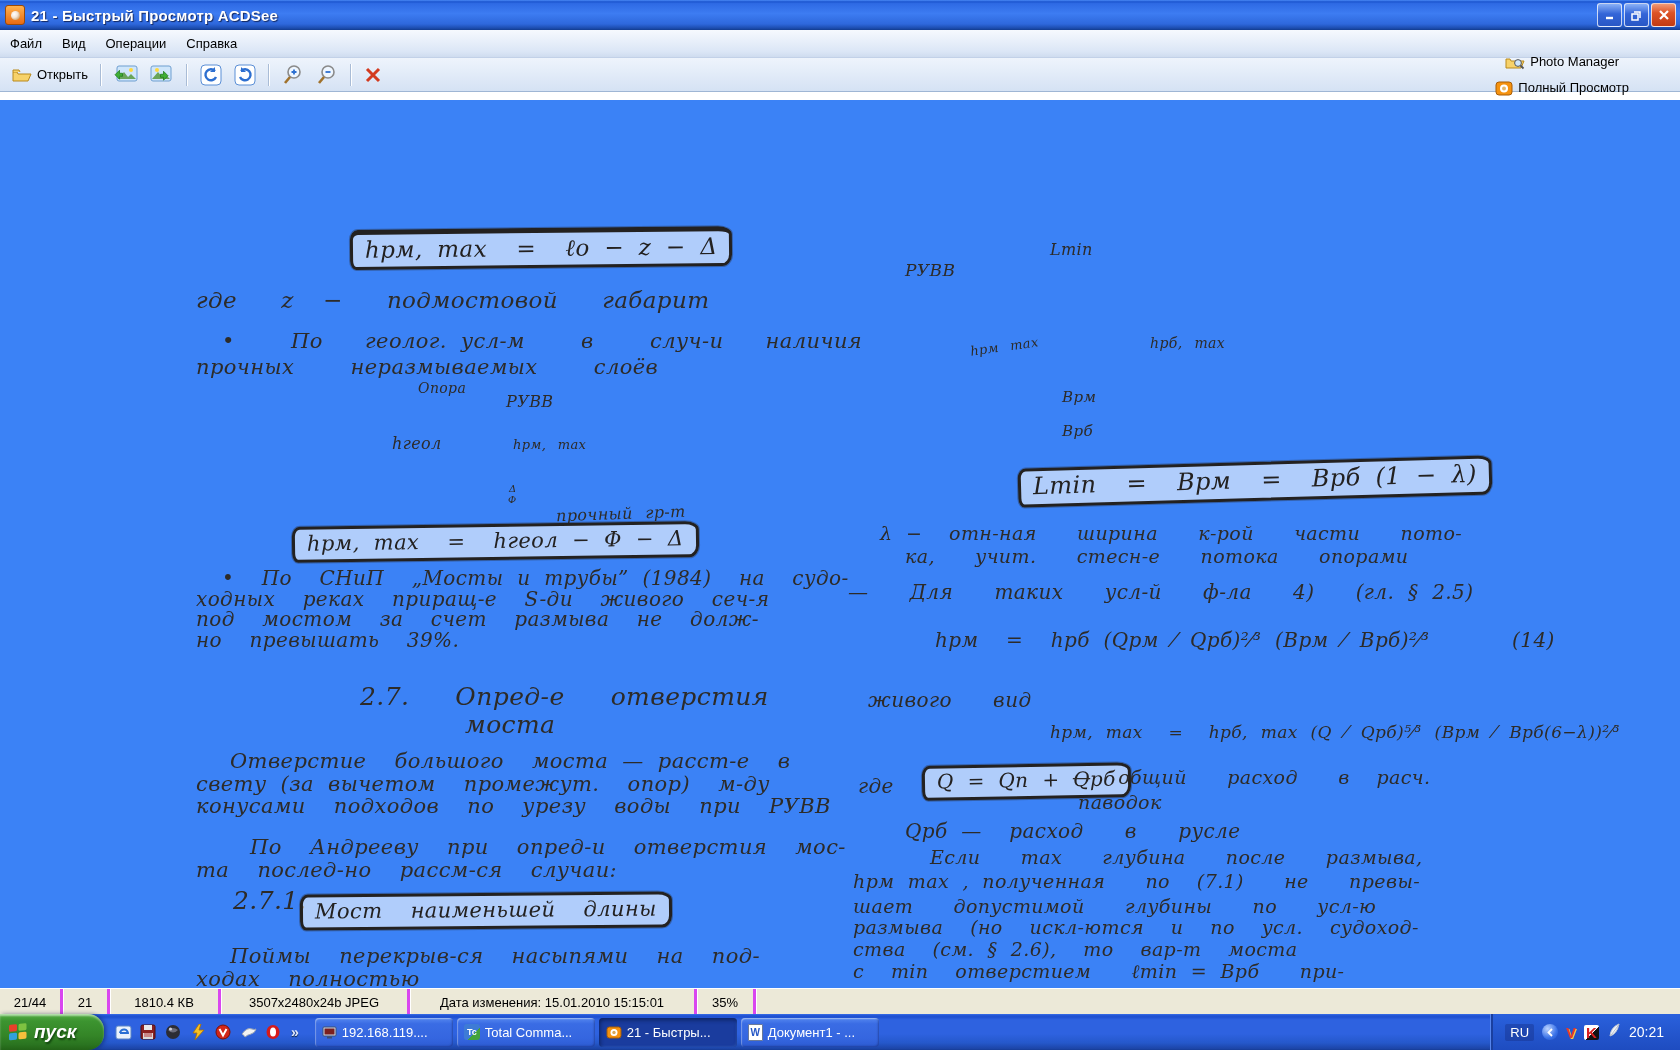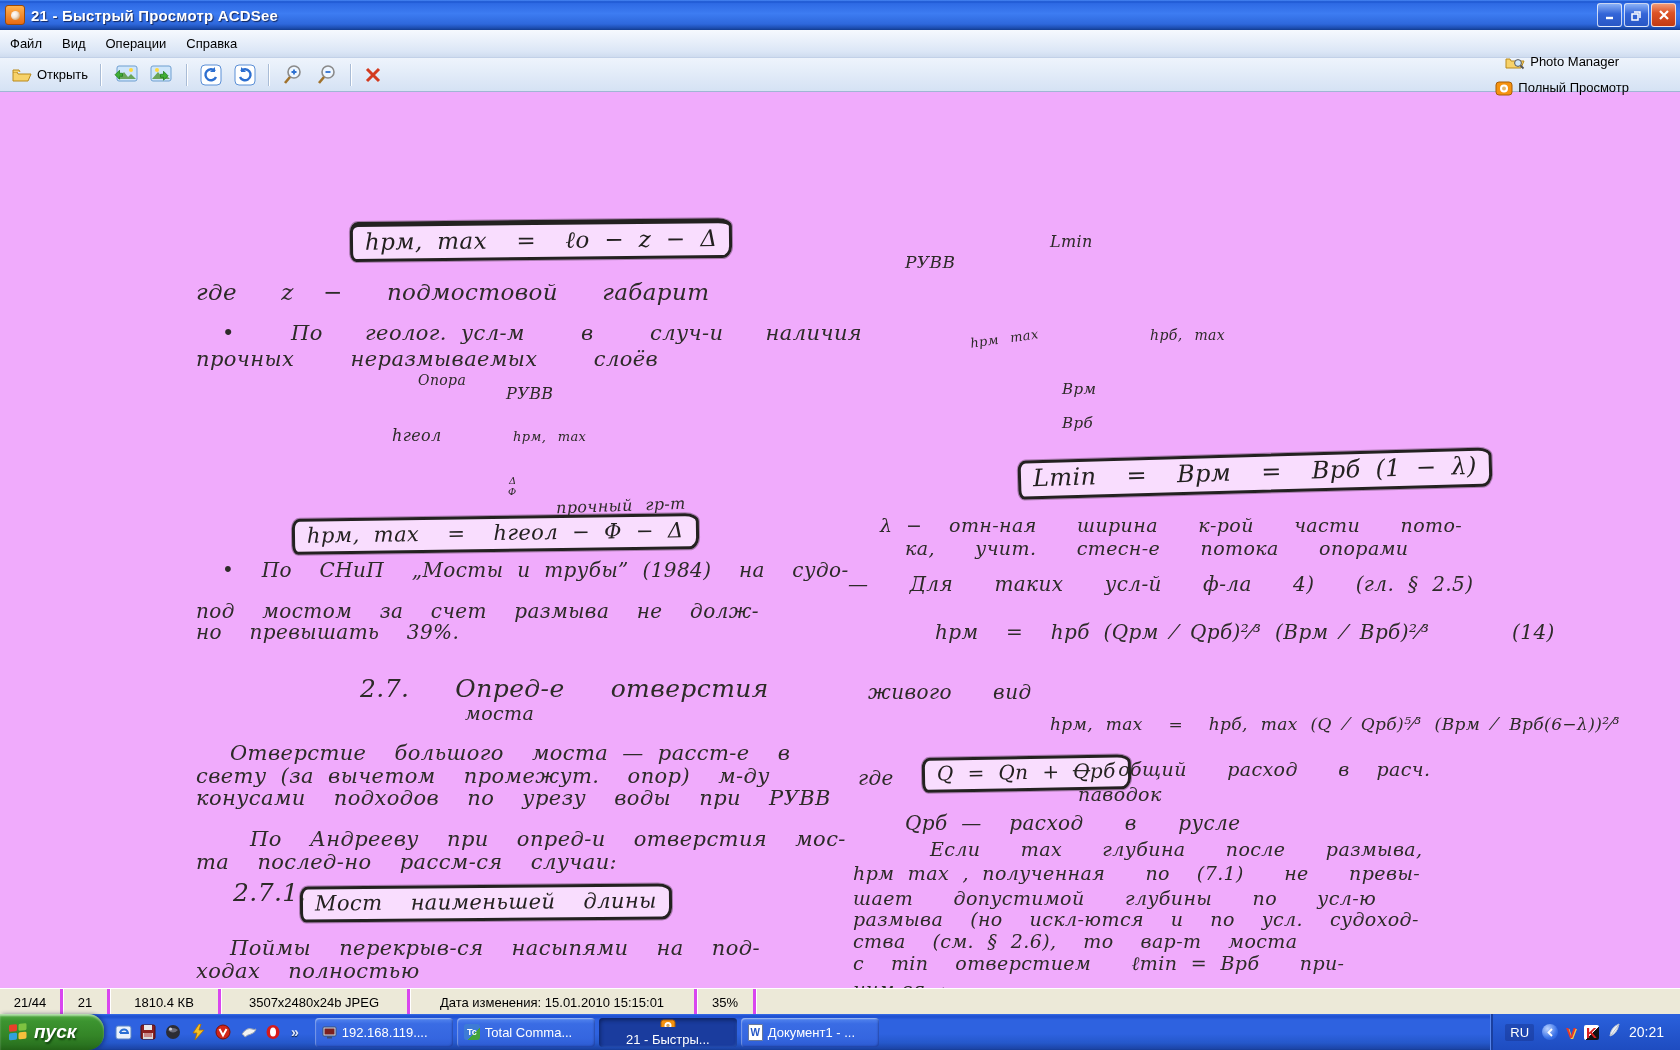--- a/index.html
+++ b/index.html
@@ -28,21 +28,21 @@
   .menu-item{padding:3px 10px;color:#000;}
   .toolbar{position:absolute;left:0;top:58px;width:1680px;height:33px;
     background:linear-gradient(180deg,#eef4fc,#d5e2f4);
     border-bottom:1px solid #9fb6d4;display:flex;align-items:center;font-size:13px;z-index:50;}
   .tsep{width:1px;height:22px;background:#a9bcd6;border-right:1px solid #fff;margin:0 6px;}
   .tbtn{display:flex;align-items:center;gap:5px;padding:2px 6px;border-radius:3px;}
   .tbtn svg{display:block;}
   .toolbar-right{margin-left:auto;display:flex;align-items:center;gap:6px;padding-right:45px;flex-direction:column;}
 
   
-  .content{position:absolute;left:0;top:92px;width:1680px;height:896px;background:#f0abfc;}
+  .content{position:absolute;left:0;top:100px;width:1680px;height:896px;background:#3b82f6;}
   .scan-svg{position:absolute;left:0;top:0;z-index:1;}
   .hw{position:absolute;font-family:"DejaVu Serif",serif;font-style:italic;color:#2d2b28;
       white-space:pre;z-index:2;letter-spacing:.4px;word-spacing:7px;line-height:1.05;}
   .hwf{font-size:22px;color:#232120;}
   .hwbox{border:3px solid #232120;padding:3px 12px 5px 12px;
       border-radius:8px 14px 10px 6px/10px 8px 12px 9px;
       box-shadow:0 0 0 1px rgba(40,38,34,.35);background:rgba(255,255,255,.6);}
   .lbl{z-index:2;}
 
   
@@ -63,21 +63,21 @@
     text-shadow:1px 2px 2px rgba(0,40,0,.7);}
   .qlaunch{display:flex;align-items:center;gap:7px;padding:0 8px 0 10px;}
   .qicon{width:18px;height:18px;display:flex;align-items:center;justify-content:center;}
   .chev{color:#dfe8ff;font-size:14px;font-weight:bold;text-shadow:0 1px 1px #123;padding:0 2px;}
   .tasks{display:flex;align-items:center;gap:4px;padding-left:6px;}
   .taskbtn{width:138px;height:29px;border-radius:4px;display:flex;align-items:center;gap:5px;
     padding:0 7px;box-sizing:border-box;color:#fff;font-size:13px;white-space:nowrap;overflow:hidden;
     background:linear-gradient(180deg,#6d99f2 0%,#4a7ceb 8%,#3a6ce4 20%,#3566e0 70%,#2c5bd2 100%);
     box-shadow:inset -1px -1px 2px rgba(0,0,40,.3),inset 1px 1px 1px rgba(255,255,255,.35);}
   .taskbtn.active{background:#1a3c9e;
-    box-shadow:inset 1px 2px 4px #0c2261,inset -1px -1px 2px #2c55b8;flex-direction:column;}
+    box-shadow:inset 1px 2px 4px #0c2261,inset -1px -1px 2px #2c55b8;}
   .tray{margin-left:auto;height:36px;display:flex;align-items:center;gap:8px;padding:0 16px 0 12px;
     background:linear-gradient(180deg,#2a61dd,#1e4cc0);
     border-left:2px solid #1a3f9f;box-shadow:-1px 0 0 #5585ee;}
   .tray-lang{color:#fff;font-size:13px;background:rgba(20,40,120,.35);padding:1px 5px;border-radius:2px;}
   .tray-time{color:#fff;font-size:14px;}
   .trayglyph{font-weight:bold;font-size:15px;line-height:1;}
 </style>
 </head>
 <body>
 
@@ -150,24 +150,25 @@
   <div class="hw" style="left:196px;top:256px;font-size:21px">прочных    неразмываемых    слоёв</div>
   <div class="hw lbl" style="left:418px;top:281px;font-size:14px">Опора</div>
   <div class="hw lbl" style="left:506px;top:294px;font-size:16px">РУВВ</div>
   <div class="hw lbl" style="left:392px;top:336px;font-size:16px">hгеол</div>
   <div class="hw lbl" style="left:513px;top:338px;font-size:13px">hрм, max</div>
   <div class="hw lbl" style="left:509px;top:384px;font-size:10px">Δ</div>
   <div class="hw lbl" style="left:508px;top:395px;font-size:10px">Φ</div>
   <div class="hw lbl" style="left:556px;top:406px;font-size:16px;transform:rotate(-2deg)">прочный гр-т</div>
   <div class="hw hwf hwbox" style="left:292px;top:424px;font-size:21px;transform:rotate(-.8deg);position:absolute">hрм, max  =  hгеол − Φ − Δ</div>
   <div class="hw" style="left:222px;top:468px;font-size:20px">•  По  СНиП  „Мосты и трубы” (1984)  на  судо-</div>
+  <div class="hw" style="left:196px;top:489px;font-size:20px">ходных  реках  приращ-е  S-ди  живого  сеч-я</div>
   <div class="hw" style="left:196px;top:509px;font-size:20px">под  мостом  за  счет  размыва  не  долж-</div>
   <div class="hw" style="left:196px;top:530px;font-size:20px">но  превышать  39%.</div>
   <div class="hw" style="left:360px;top:584px;font-size:25px">2.7.   Опред-е   отверстия</div>
-  <div class="hw" style="left:465px;top:612px;font-size:19px">моста</div>
+  <div class="hw" style="left:465px;top:612px;font-size:25px">моста</div>
   <div class="hw" style="left:230px;top:650px;font-size:21px">Отверстие  большого  моста — расст-е  в</div>
   <div class="hw" style="left:196px;top:673px;font-size:21px">свету (за вычетом  промежут.  опор)  м-ду</div>
   <div class="hw" style="left:196px;top:695px;font-size:21px">конусами  подходов  по  урезу  воды  при  РУВВ</div>
   <div class="hw" style="left:250px;top:736px;font-size:21px">По  Андрееву  при  опред-и  отверстия  мос-</div>
   <div class="hw" style="left:196px;top:759px;font-size:21px">та  послед-но  рассм-ся  случаи:</div>
   <div class="hw" style="left:233px;top:788px;font-size:25px">2.7.1.</div>
   <div class="hw hwf hwbox" style="left:300px;top:793px;font-size:21px;transform:rotate(-.5deg);position:absolute">Мост  наименьшей  длины</div>
   <div class="hw" style="left:230px;top:845px;font-size:21px">Поймы  перекрыв-ся  насыпями  на  под-</div>
   <div class="hw" style="left:196px;top:868px;font-size:21px">ходах  полностью</div>
   <div class="hw" style="left:305px;top:913px;font-size:21px">Ширина  русла  под  мостом  =  бытовой</div>

